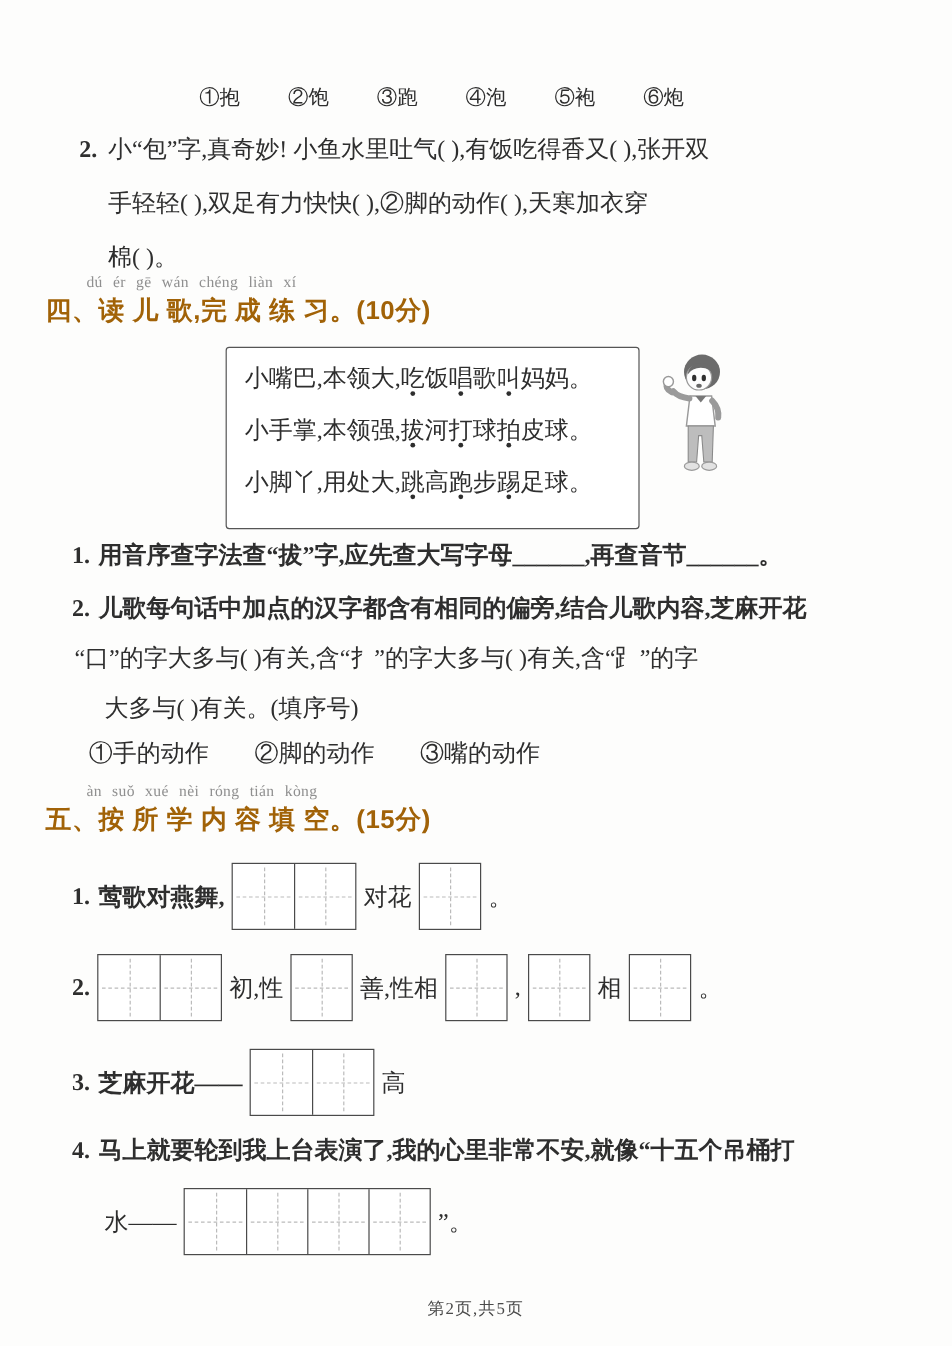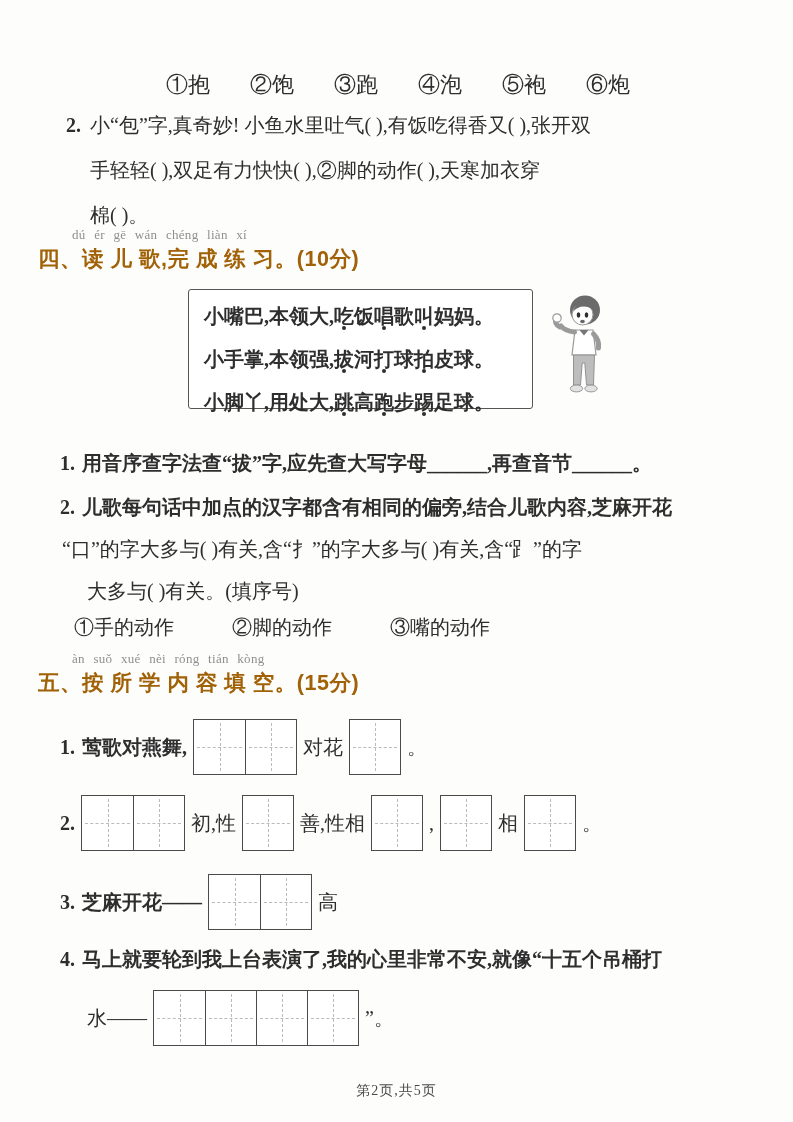--- a/index.html
+++ b/index.html
@@ -9,63 +9,62 @@
     color:#2e2e2e;overflow:hidden;position:relative;
   }
   .page{position:absolute;inset:0;}
 
   .abs{position:absolute;white-space:nowrap;}
   .text-line{font-size:20px;line-height:30px;}
   .q-num{font-weight:700;font-family:"Liberation Serif","DejaVu Serif",serif;}
   .after-num{margin-left:7px;font-weight:bold;}
 
   
-  .options-row{left:166px;top:70px;display:flex;gap:40px;font-size:22px;}
+  .options-row{left:166px;top:70px;display:flex;gap:40px;font-size:17px;}
 
   
   .q-block{font-size:20px;line-height:45px;}
   .q-block .abs-num{position:absolute;left:0;top:0;line-height:45px;}
   .q-block .q-lines{padding-left:24px;}
 
   
   .sec-head .pinyin{
     margin-left:34px;font-size:13px;color:#8f8f8f;
     font-family:Liberation Serif, serif;
     word-spacing:5px;letter-spacing:.3px;
   }
   .sec-head .sec-title{
     font-size:21.5px;font-weight:700;color:#a16207;
     font-family:"Liberation Sans","DejaVu Sans",sans-serif;
     margin-top:1px;letter-spacing:.5px;
   }
 
   
   .rhyme-box{
-    left:188px;top:289px;width:345px;height:120px;box-sizing:border-box;
+    left:188px;top:289px;width:345px;height:152px;box-sizing:border-box;
     border:1.5px solid #555;border-radius:3px;background:#fff;
     padding:5px 15px 0 15px;
-    font-weight:bold;
   }
   .rhyme-line{font-size:20px;line-height:43px;white-space:nowrap;}
   .em-dot{position:relative;}
   .em-dot::after{
     content:"";position:absolute;left:50%;bottom:-3px;transform:translateX(-50%);
     width:4px;height:4px;border-radius:50%;background:#2e2e2e;
   }
 
   
   .fill-row{position:absolute;display:flex;align-items:center;font-size:20px;white-space:nowrap;}
   .tzbox{display:inline-flex;border:1.6px solid #4a4a4a;background:#fff;margin:0 6px;flex:none;}
   .tzcell{width:51px;height:54px;position:relative;border-left:1.3px solid #4a4a4a;box-sizing:border-box;}
   .tzcell:first-child{border-left:none;}
   .tzcell::before{content:"";position:absolute;top:3px;bottom:3px;left:50%;border-left:1.3px dashed #bbb;}
   .tzcell::after{content:"";position:absolute;left:3px;right:3px;top:50%;border-top:1.3px dashed #bbb;}
   .tzbox.single .tzcell{width:50px;}
 
-  .s4q2-options{display:flex;gap:58px;font-size:20px;}
+  .s4q2-options{display:flex;gap:38px;font-size:20px;}
 
   .footer{left:0;width:100%;top:1082px;text-align:center;font-size:14px;color:#4a4a4a;letter-spacing:1px;}
 
   .girl{left:548px;top:293px;}
 </style>
 </head>
 <body>
 
 <div class="page">
 

